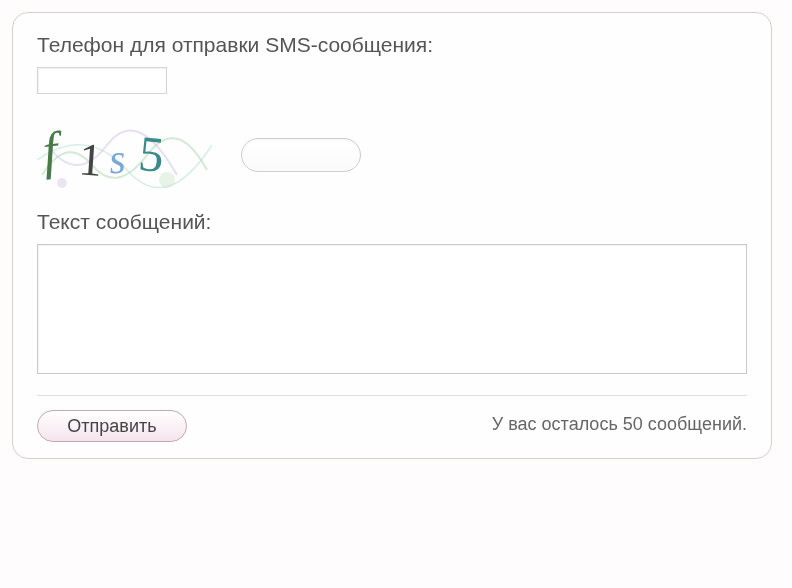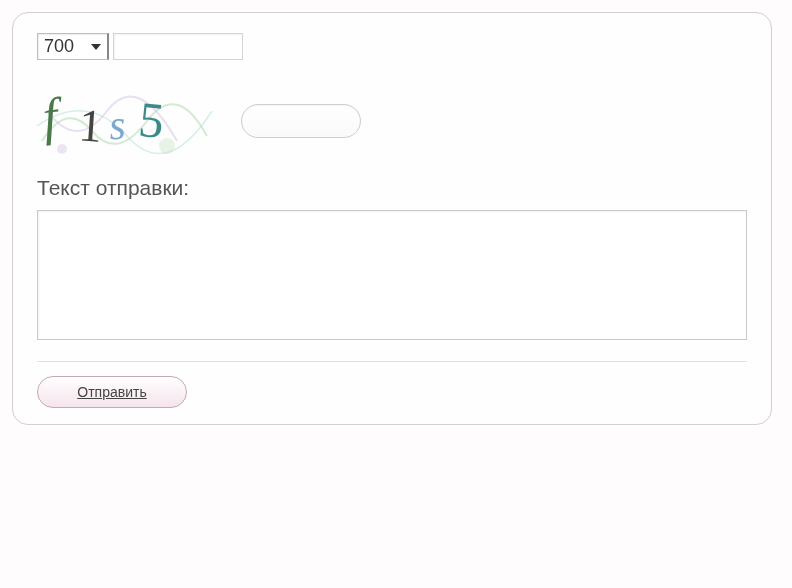--- a/index.html
+++ b/index.html
@@ -113,46 +113,42 @@
       display: flex;
       align-items: flex-start;
       justify-content: space-between;
     }
     .send-button {
       width: 150px;
       height: 32px;
       border: 1px solid #c4a9b4;
       border-radius: 16px;
       background: linear-gradient(#ffffff, #f5e4ec);
-      font-size: 14px;
+      font-size: 18px;
       color: #444;
       cursor: pointer;
       font-family: inherit;
-      text-decoration: underline;
     }
     .status-block {
       text-align: right;
       font-size: 18px;
       color: #666;
       line-height: 1.6;
     }
     
     .cap-char { position:absolute; font-family: Georgia, serif; }
   </style>
 </head>
 <body>
 
 <div class="panel">
 
+  <div class="label">Телефон для отправки SMS-сообщения:</div>
 
   <div class="phone-row">
-    <div class="prefix-select">
-      <span>700</span>
-      <span class="triangle"></span>
-    </div>
     <input type="text" class="phone-input" value="" style="">
   </div>
 
 
   <div class="captcha-row">
     <div class="captcha-image">
       <svg width="180" height="80" viewBox="0 0 180 80" style="position:absolute;left:0;top:0;">
         <path d="M5,60 Q30,20 55,50 T110,40 T170,55" stroke="#b8dcb8" stroke-width="2" fill="none" opacity="0.6"></path>
         <path d="M10,30 Q40,70 70,30 T140,60" stroke="#d4c0e8" stroke-width="2" fill="none" opacity="0.5"></path>
         <path d="M0,45 Q50,10 90,55 T175,30" stroke="#b0e0d0" stroke-width="1.5" fill="none" opacity="0.5"></path>
@@ -160,25 +156,26 @@
         <circle cx="25" cy="68" r="5" fill="#d0c0e0" opacity="0.4"></circle>
       </svg>
       <span class="cap-char" style="left:6px; top:6px; font-size:52px; color:#4a7a4a; transform:rotate(-6deg); font-style:italic;">f</span>
       <span class="cap-char" style="left:42px; top:18px; font-size:46px; color:#444; transform:rotate(4deg);">1</span>
       <span class="cap-char" style="left:72px; top:20px; font-size:42px; color:#7ba8d0; transform:rotate(-4deg); font-style:italic;">s</span>
       <span class="cap-char" style="left:102px; top:10px; font-size:50px; color:#3a8a8a; transform:rotate(6deg);">5</span>
     </div>
     <input type="text" class="captcha-input" value="" style="">
   </div>
 
-  <div class="label">Текст отправки:</div>
+  <div class="label">Текст сообщений:</div>
 
   <textarea class="message-area" style=""></textarea>
 
   <hr class="divider">
 
   <div class="bottom-row">
     <button class="send-button">Отправить</button>
     <div class="status-block">
+      <div>У вас осталось 50 сообщений.</div>
     </div>
   </div>
 
 </div>
 
 </body></html>

